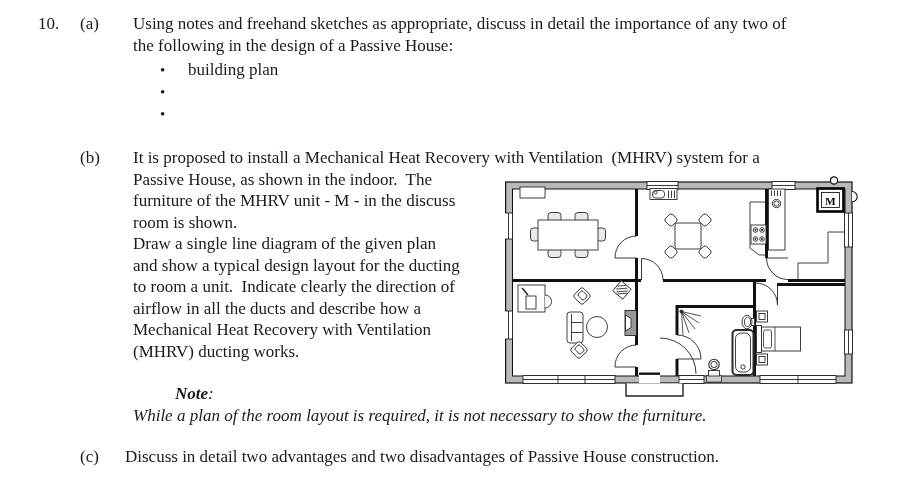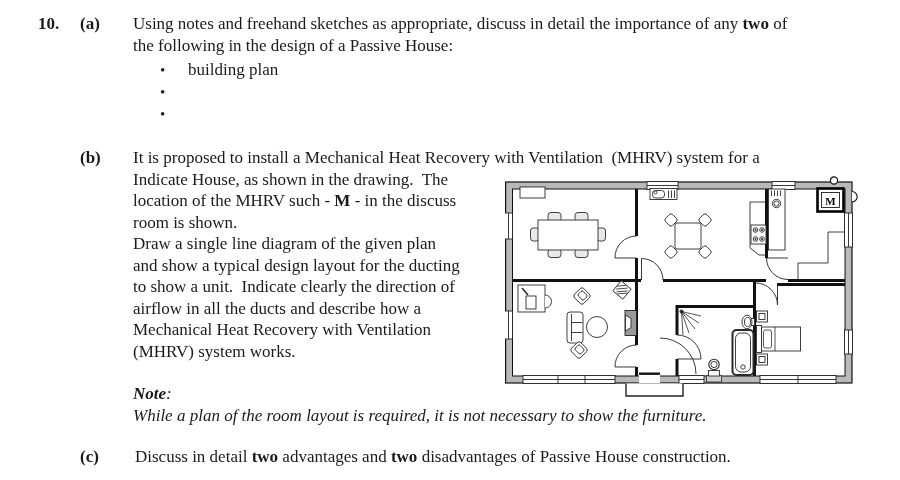--- a/index.html
+++ b/index.html
@@ -3,23 +3,23 @@
 <meta charset="utf-8">
 <style>
   html,body{margin:0;padding:0;}
   body{
     width:900px;height:480px;position:relative;overflow:hidden;
     background:#ffffff;color:#1a1a1a;
     font-family:"Liberation Serif","DejaVu Serif",serif;
     font-size:17px;line-height:21.5px;
   }
   .abs{position:absolute;}
-  .b{font-weight:700;}
+  .b{font-weight:400;}
   .i{font-style:italic;}
-  .bi{font-weight:700;font-style:italic;}
+  .bi{font-weight:700;font-style:italic;margin-left:42px;}
   .tline{white-space:pre;line-height:21.5px;}
   .bullets{top:59px;left:160px;}
   .bullet-row{display:flex;line-height:22px;}
   .bdot{width:28px;font-size:15px;}
   .note-block{line-height:22px;}
   svg text{font-family:"Liberation Serif","DejaVu Serif",serif;}
 </style>
 </head>
 <body>
 
@@ -39,38 +39,38 @@
     <span class="bdot">•</span>
   </div>
   <div class="bullet-row">
     <span class="bdot">•</span>
   </div>
 </div>
 
 <div class="abs b" style="left:80px;top:147px">(b)</div>
 <div class="abs" style="left:133px;top:147px">
     <div class="tline"><span>It is proposed to install a Mechanical Heat Recovery with Ventilation  (MHRV) system for a</span></div>
-    <div class="tline"><span>Indicate House, as shown in the drawing.  The</span></div>
-    <div class="tline"><span>location of the MHRV such - </span><span class="b">M</span><span> - in the discuss</span></div>
+    <div class="tline"><span>Passive House, as shown in the indoor.  The</span></div>
+    <div class="tline"><span>furniture of the MHRV unit - </span><span class="b">M</span><span> - in the discuss</span></div>
     <div class="tline"><span>room is shown.</span></div>
     <div class="tline"><span>Draw a single line diagram of the given plan</span></div>
     <div class="tline"><span>and show a typical design layout for the ducting</span></div>
-    <div class="tline"><span>to show a unit.  Indicate clearly the direction of</span></div>
+    <div class="tline"><span>to room a unit.  Indicate clearly the direction of</span></div>
     <div class="tline"><span>airflow in all the ducts and describe how a</span></div>
     <div class="tline"><span>Mechanical Heat Recovery with Ventilation</span></div>
-    <div class="tline"><span>(MHRV) system works.</span></div>
+    <div class="tline"><span>(MHRV) ducting works.</span></div>
   </div>
 
 <div class="abs note-block" style="left:133px;top:383px">
   <div><span class="bi">Note</span><span class="i">:</span></div>
   <div class="i">While a plan of the room layout is required, it is not necessary to show the furniture.</div>
 </div>
 
 <div class="abs b" style="left:80px;top:446px">(c)</div>
-<div class="abs" style="left:135px;top:446px"><span>Discuss in detail </span><span class="b">two</span><span> advantages and </span><span class="b">two</span><span> disadvantages of Passive House construction.</span></div>
+<div class="abs" style="left:125px;top:446px"><span>Discuss in detail </span><span class="b">two</span><span> advantages and </span><span class="b">two</span><span> disadvantages of Passive House construction.</span></div>
 
 <svg class="abs" style="left:505px;top:175px" width="354" height="224" viewBox="0 0 354 224">
 
   <g>
     <rect x="0.6" y="7" width="346.4" height="201" fill="#b9b9b9" stroke="#111" stroke-width="1.2"></rect>
     <rect x="7.5" y="14" width="332.5" height="187" fill="#ffffff" stroke="#111" stroke-width="1"></rect>
   </g>
 
   <g fill="#fff" stroke="#222" stroke-width="0.9">
     <g>

